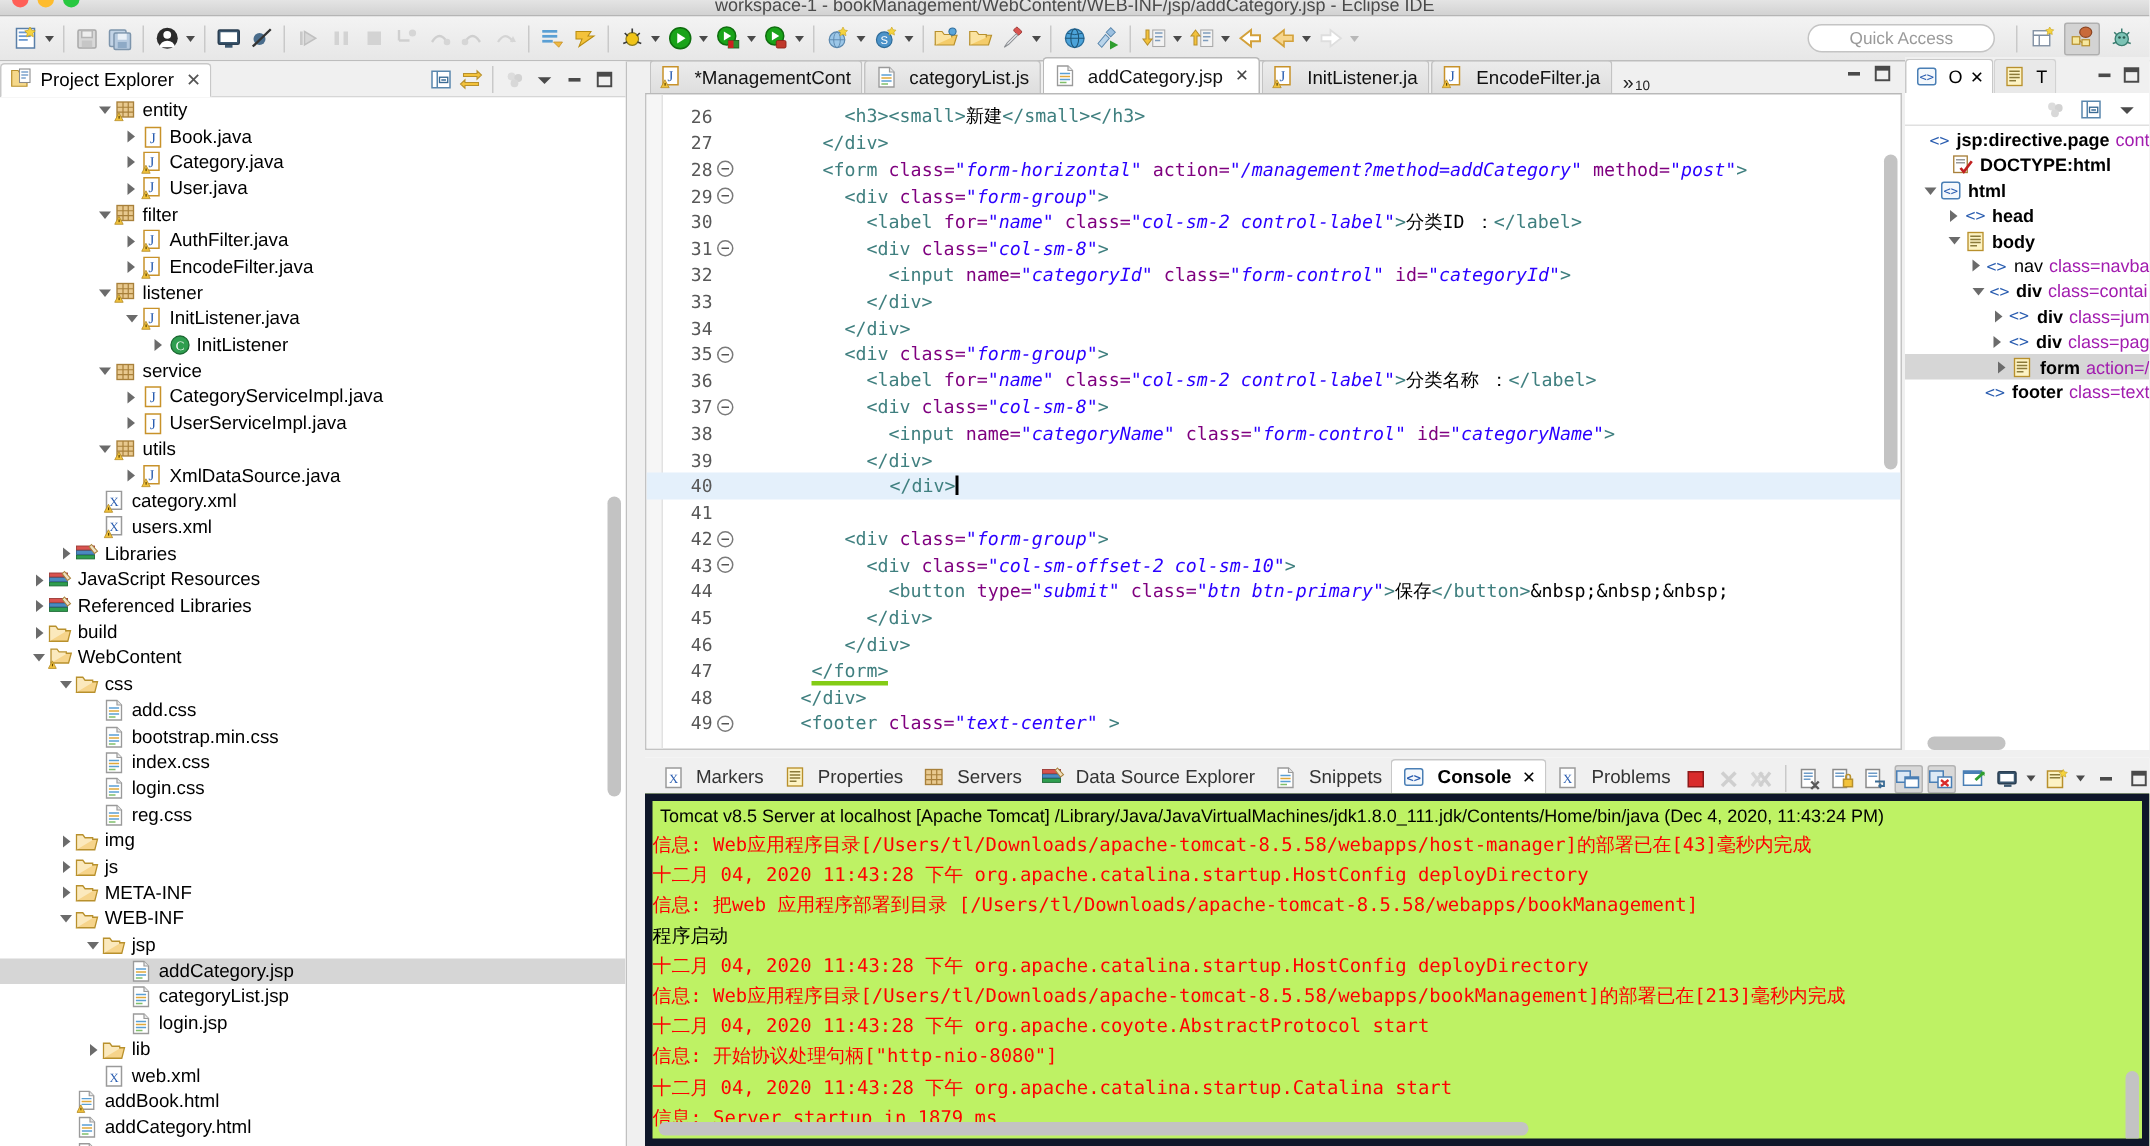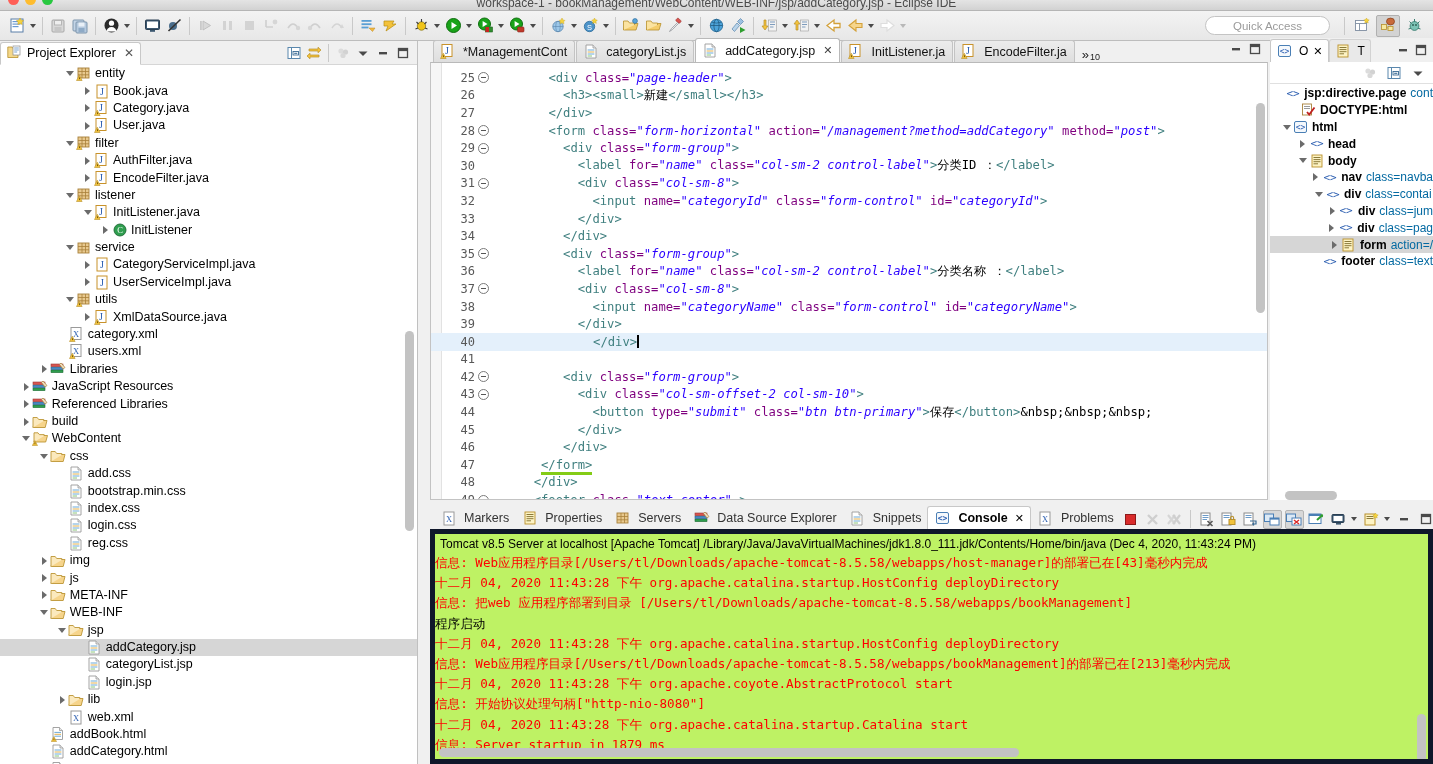--- a/index.html
+++ b/index.html
@@ -195,21 +195,21 @@
     background: #fff; border: 1px solid #c8c8c8; border-bottom: none;
     border-radius: 3px 3px 0 0; font-size: 12px;
   }
   .ol-tab.inactive { background: #e9e9e9; border-color: #d2d2d2; }
   .ol-tools { display: flex; align-items: center; justify-content: flex-end;
               height: 22px; padding-right: 4px; gap: 2px;
               border-bottom: 1px solid #e0e0e0; }
   .ol-body { position: absolute; left: 0; top: 47px; right: 0; bottom: 0; overflow: hidden; }
   .olrow { display: flex; align-items: center; height: 16.8px; font-size: 12px; white-space: nowrap; }
   .olrow.sel { background: #d6d6d6; }
-  .ol-attr { color: #0369a1; margin-left: 4px; }
+  .ol-attr { color: #a21caf; margin-left: 4px; }
 
   
   .console-panel {
     position: absolute; left: 430px; top: 505px; width: 1003px; height: 259px;
     background: #fff;
   }
   .cons-tabs {
     display: flex; align-items: flex-end; height: 24px;
     background: #f0f0f0; padding-left: 4px;
   }
@@ -1193,21 +1193,20 @@
             </svg></span>
           <span><svg width="14" height="14" viewBox="0 0 14 14">
               <rect x="2.5" y="2.5" width="9" height="9" fill="none" stroke="#4a4a4a" stroke-width="1.3"></rect>
               <rect x="2.5" y="2.5" width="9" height="2.6" fill="#4a4a4a"></rect>
             </svg></span>
         </div>
       </div>
     <div class="code-wrap">
       <div class="gutter-left"></div>
       <div class="codelines" id="codelines">
-          <div class="cline"><span class="ln">25</span><span class="fold minus"></span><span class="ctext"><span>       </span><span><span class="tg">&lt;div </span><span class="at">class=</span><span class="av">"page-header"</span><span class="tg">&gt;</span></span></span></div>
           <div class="cline"><span class="ln">26</span><span class="fold"></span><span class="ctext"><span>         </span><span><span class="tg">&lt;h3&gt;&lt;small&gt;</span><span class="pl">新建</span><span class="tg">&lt;/small&gt;&lt;/h3&gt;</span></span></span></div>
           <div class="cline"><span class="ln">27</span><span class="fold"></span><span class="ctext"><span>       </span><span><span class="tg">&lt;/div&gt;</span></span></span></div>
           <div class="cline"><span class="ln">28</span><span class="fold minus"></span><span class="ctext"><span>       </span><span><span class="tg">&lt;form </span><span class="at">class=</span><span class="av">"form-horizontal"</span><span class="at"> action=</span><span class="av">"/management?method=addCategory"</span><span class="at"> method=</span><span class="av">"post"</span><span class="tg">&gt;</span></span></span></div>
           <div class="cline"><span class="ln">29</span><span class="fold minus"></span><span class="ctext"><span>         </span><span><span class="tg">&lt;div </span><span class="at">class=</span><span class="av">"form-group"</span><span class="tg">&gt;</span></span></span></div>
           <div class="cline"><span class="ln">30</span><span class="fold"></span><span class="ctext"><span>           </span><span><span class="tg">&lt;label </span><span class="at">for=</span><span class="av">"name"</span><span class="at"> class=</span><span class="av">"col-sm-2 control-label"</span><span class="tg">&gt;</span><span class="pl">分类ID ：</span><span class="tg">&lt;/label&gt;</span></span></span></div>
           <div class="cline"><span class="ln">31</span><span class="fold minus"></span><span class="ctext"><span>           </span><span><span class="tg">&lt;div </span><span class="at">class=</span><span class="av">"col-sm-8"</span><span class="tg">&gt;</span></span></span></div>
           <div class="cline"><span class="ln">32</span><span class="fold"></span><span class="ctext"><span>             </span><span><span class="tg">&lt;input </span><span class="at">name=</span><span class="av">"categoryId"</span><span class="at"> class=</span><span class="av">"form-control"</span><span class="at"> id=</span><span class="av">"categoryId"</span><span class="tg">&gt;</span></span></span></div>
           <div class="cline"><span class="ln">33</span><span class="fold"></span><span class="ctext"><span>           </span><span><span class="tg">&lt;/div&gt;</span></span></span></div>
           <div class="cline"><span class="ln">34</span><span class="fold"></span><span class="ctext"><span>         </span><span><span class="tg">&lt;/div&gt;</span></span></span></div>
           <div class="cline"><span class="ln">35</span><span class="fold minus"></span><span class="ctext"><span>         </span><span><span class="tg">&lt;div </span><span class="at">class=</span><span class="av">"form-group"</span><span class="tg">&gt;</span></span></span></div>
@@ -1347,21 +1346,21 @@
           <span style="font-weight: bold;">body</span>
         </div>
         <div class="olrow">
           <span style="width: 43px; display: inline-block;"></span>
           <span class="arrow collapsed"></span>
           <span class="ticon">
             <svg width="16" height="13" viewBox="0 0 16 13">
               <text x="8" y="10" font-size="11" font-family="DejaVu Sans Mono" fill="#2a5db0" text-anchor="middle">&lt;&gt;</text>
             </svg>
           </span>
-          <span style="font-weight: bold;">nav</span>
+          <span style="font-weight: normal;">nav</span>
           <span class="ol-attr">class=navba</span>
         </div>
         <div class="olrow">
           <span style="width: 43px; display: inline-block;"></span>
           <span class="arrow expanded"></span>
           <span class="ticon">
             <svg width="16" height="13" viewBox="0 0 16 13">
               <text x="8" y="10" font-size="11" font-family="DejaVu Sans Mono" fill="#2a5db0" text-anchor="middle">&lt;&gt;</text>
             </svg>
           </span>

